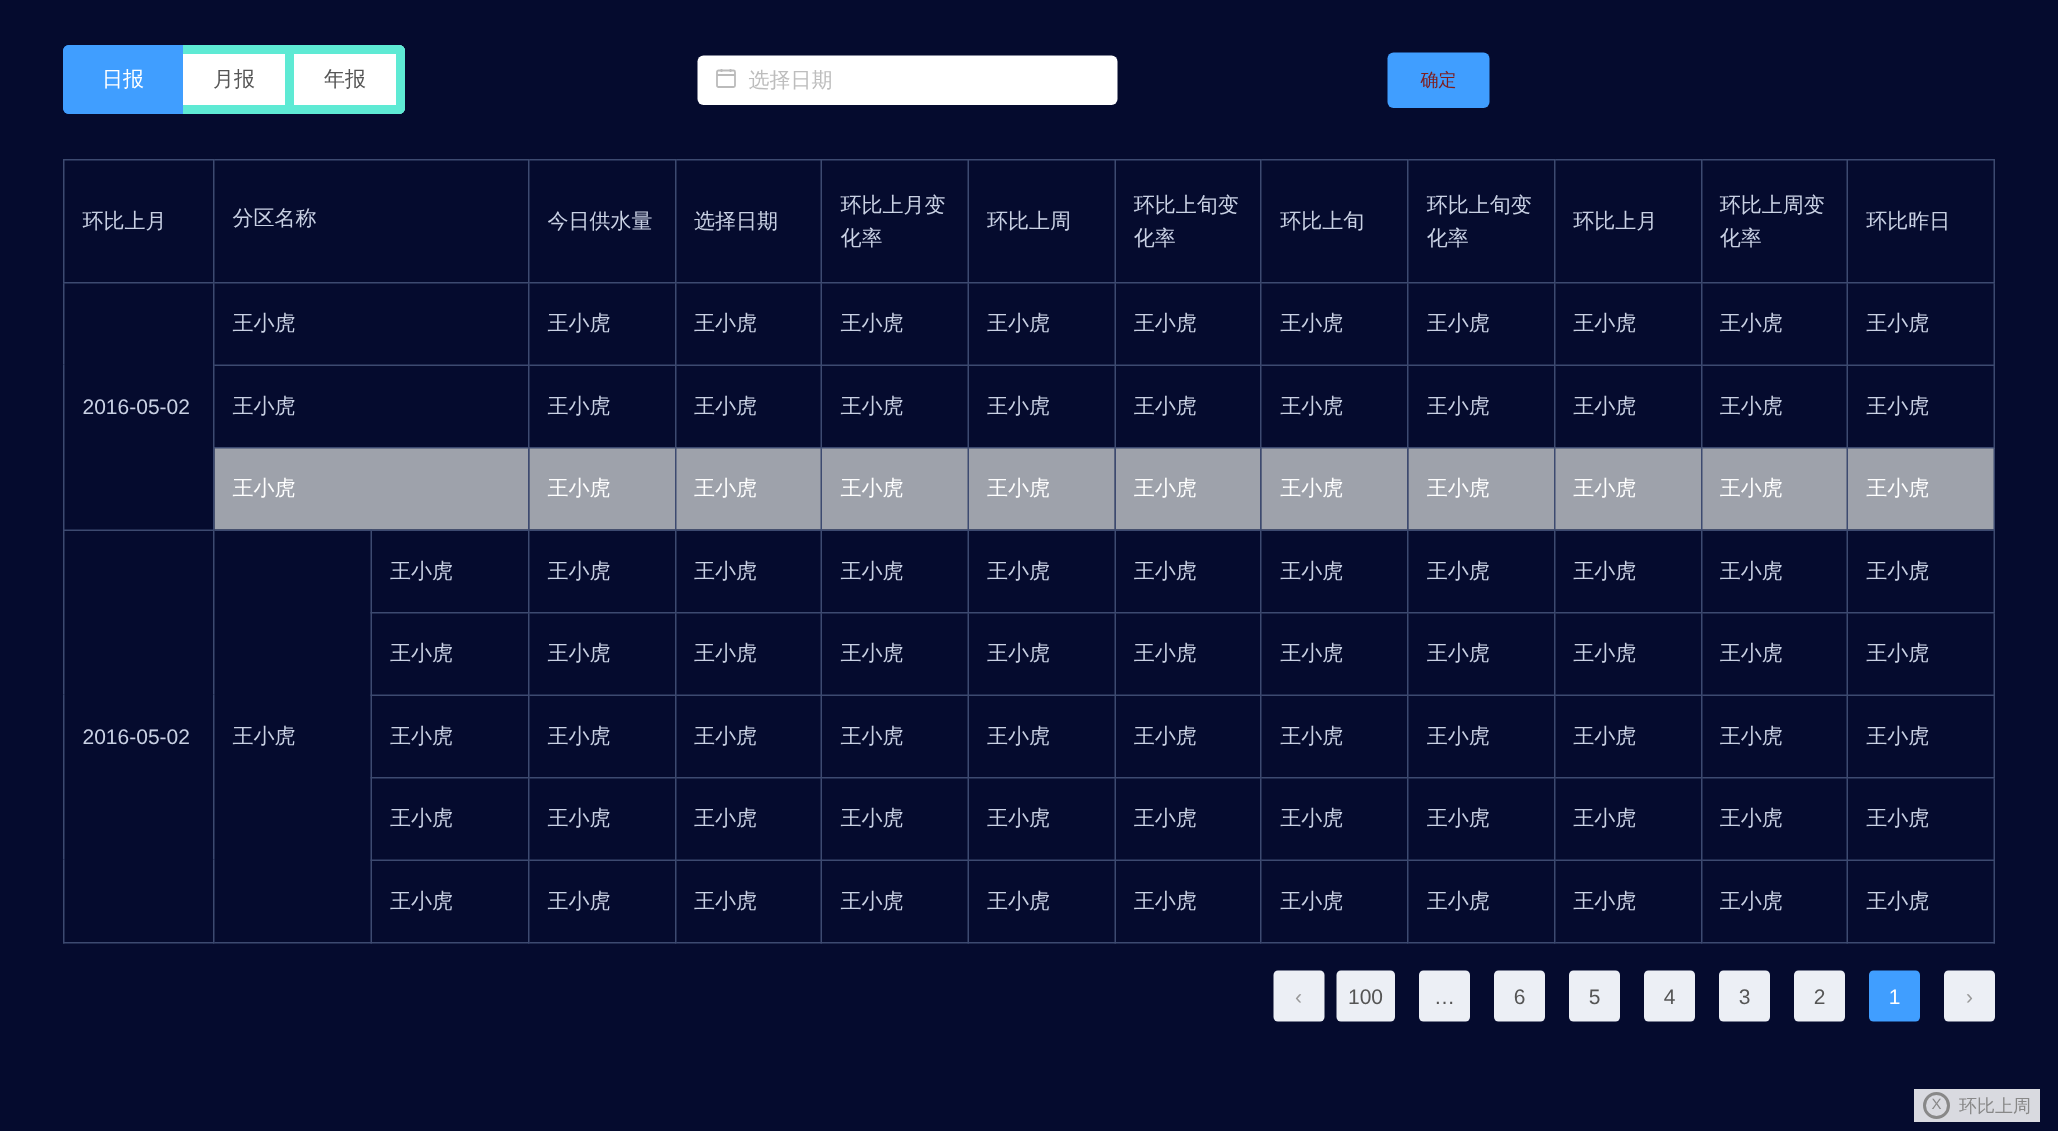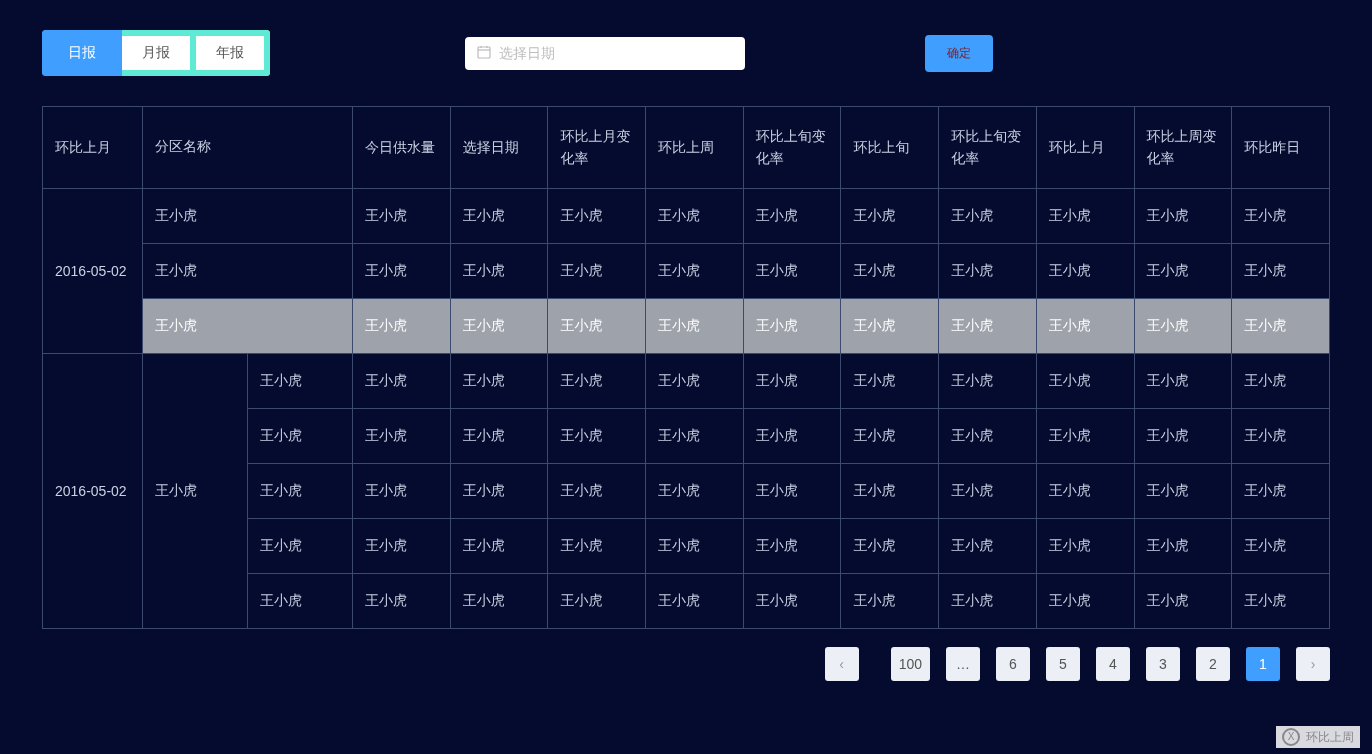--- a/index.html
+++ b/index.html
@@ -286,21 +286,21 @@
         <td>王小虎</td>
         <td>王小虎</td>
         <td>王小虎</td>
       </tr>
     </tbody>
 </table>
 
 <div class="pagination">
   <button class="page-btn arrow">‹</button>
 
-  <button class="page-btn" style="margin-right: 8px; margin-left: 24px;">100</button>
+  <button class="page-btn" style="margin-right: 8px;">100</button>
     <button class="page-btn" style="margin-right: 8px;">…</button>
     <button class="page-btn" style="margin-right: 8px;">6</button>
     <button class="page-btn" style="margin-right: 8px;">5</button>
     <button class="page-btn" style="margin-right: 8px;">4</button>
     <button class="page-btn" style="margin-right: 8px;">3</button>
     <button class="page-btn" style="margin-right: 8px;">2</button>
     <button class="page-btn active" style="margin-right: 8px;">1</button>
     <button class="page-btn arrow">›</button>
 </div>
 

